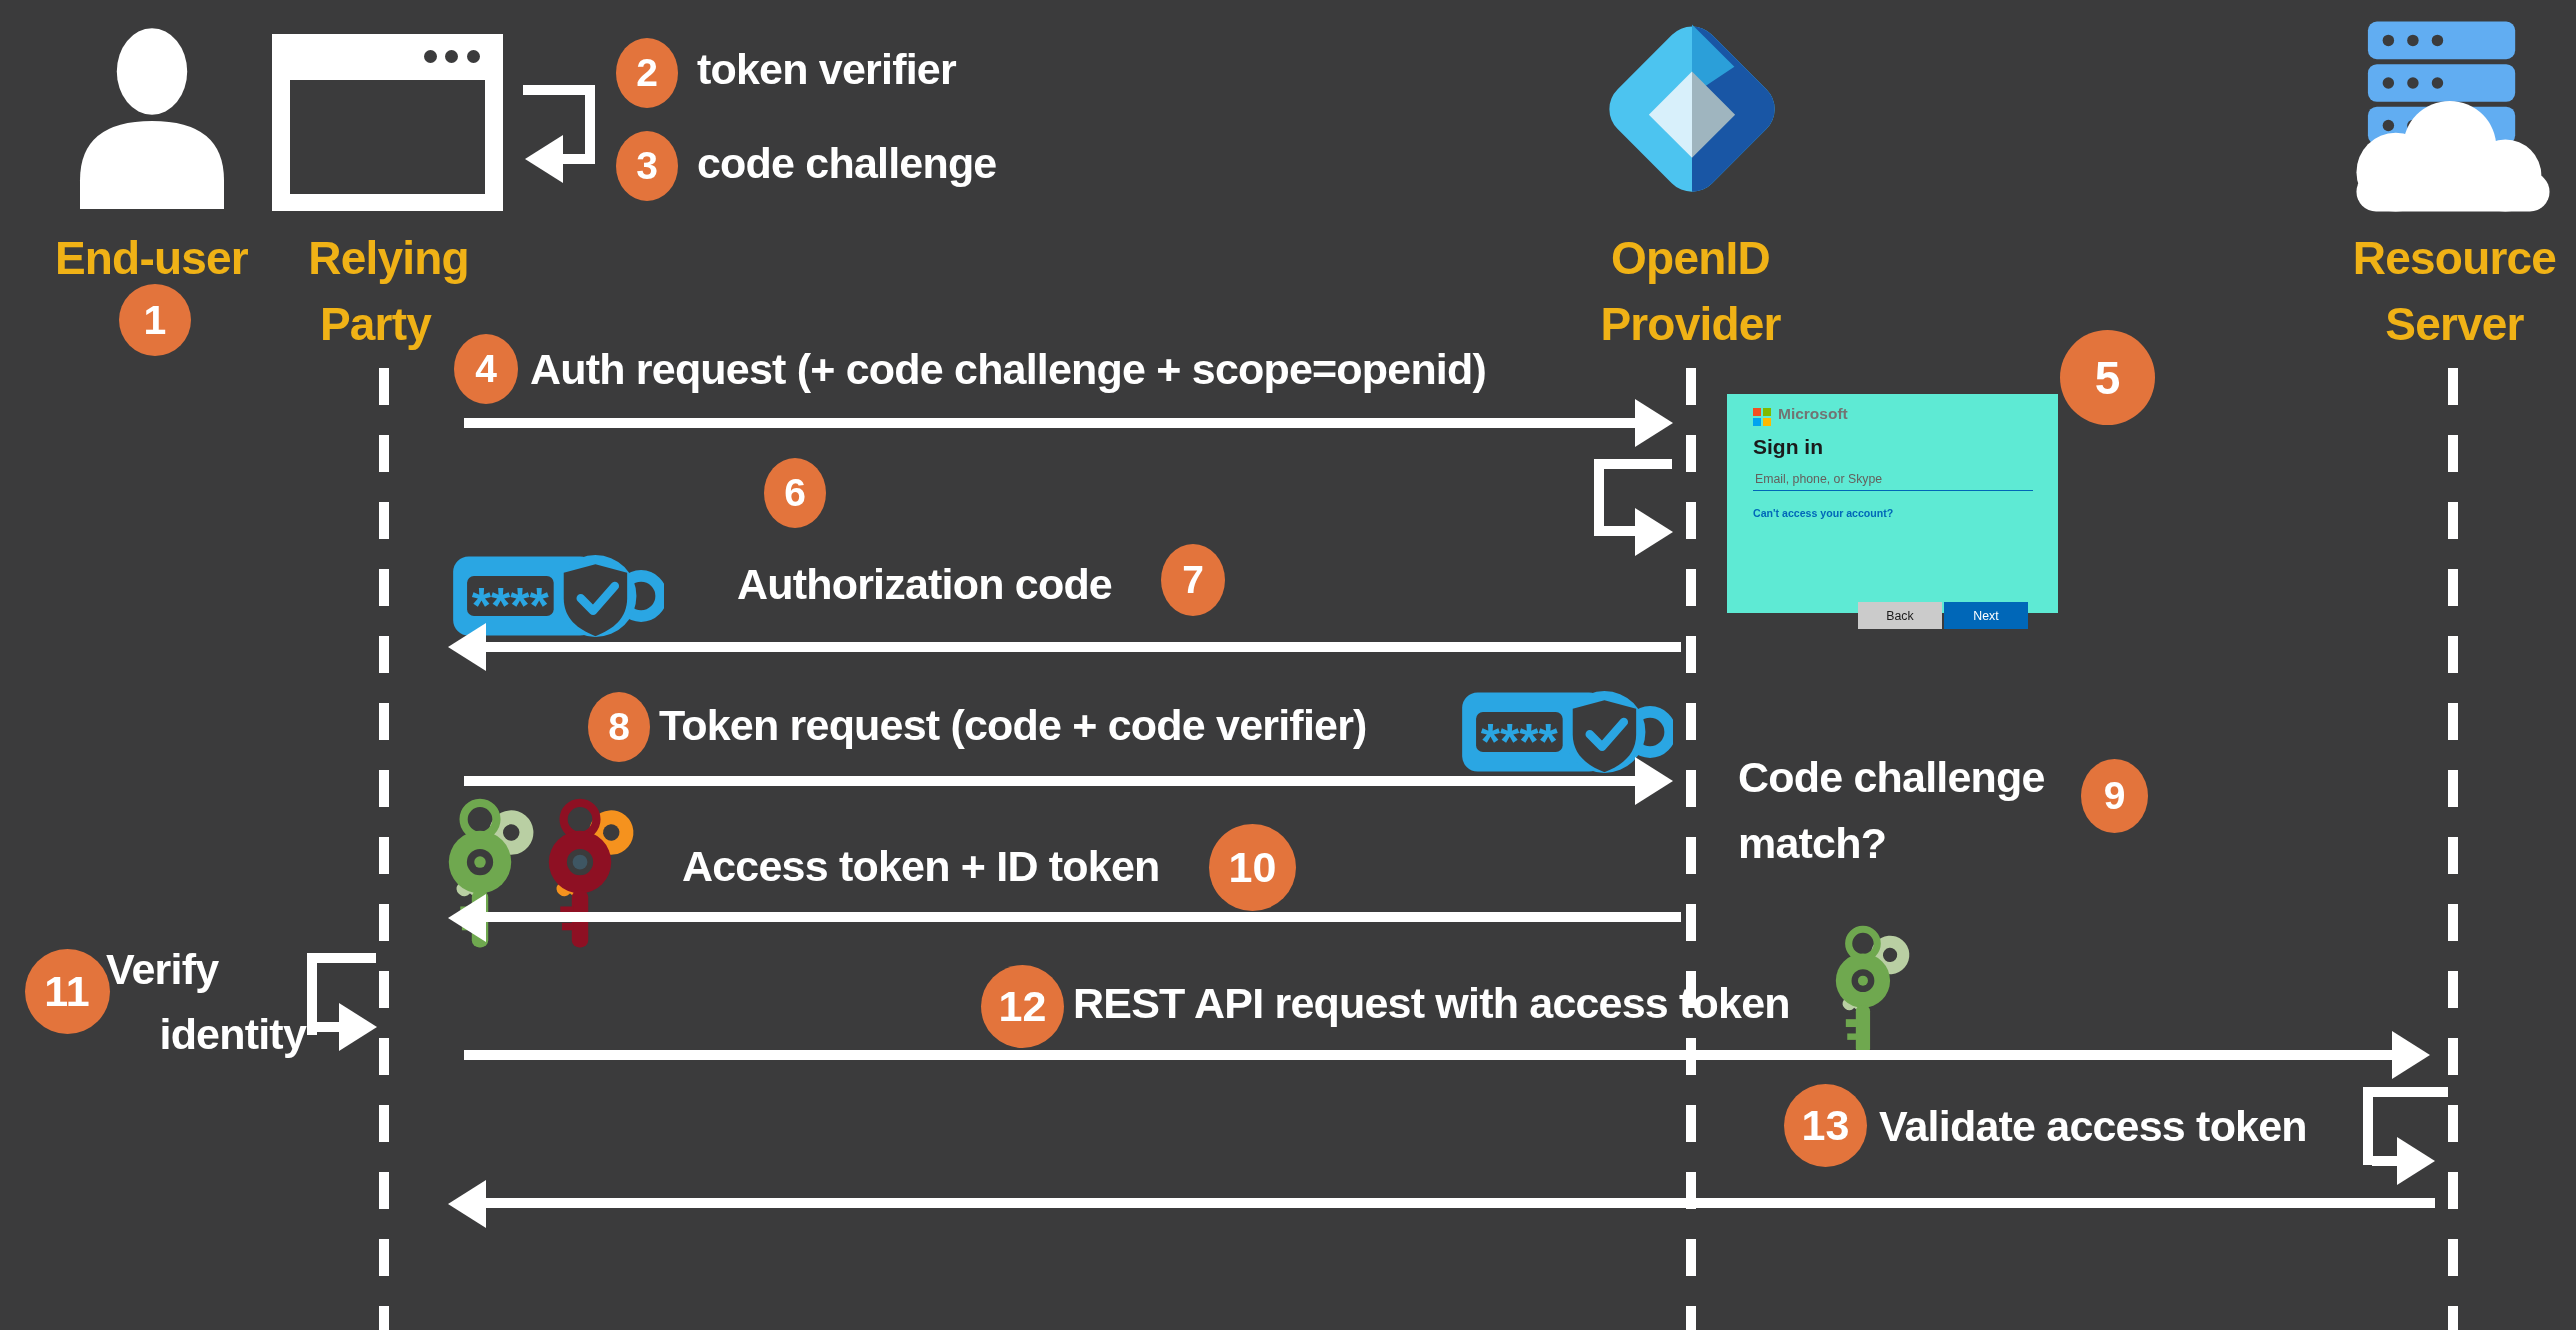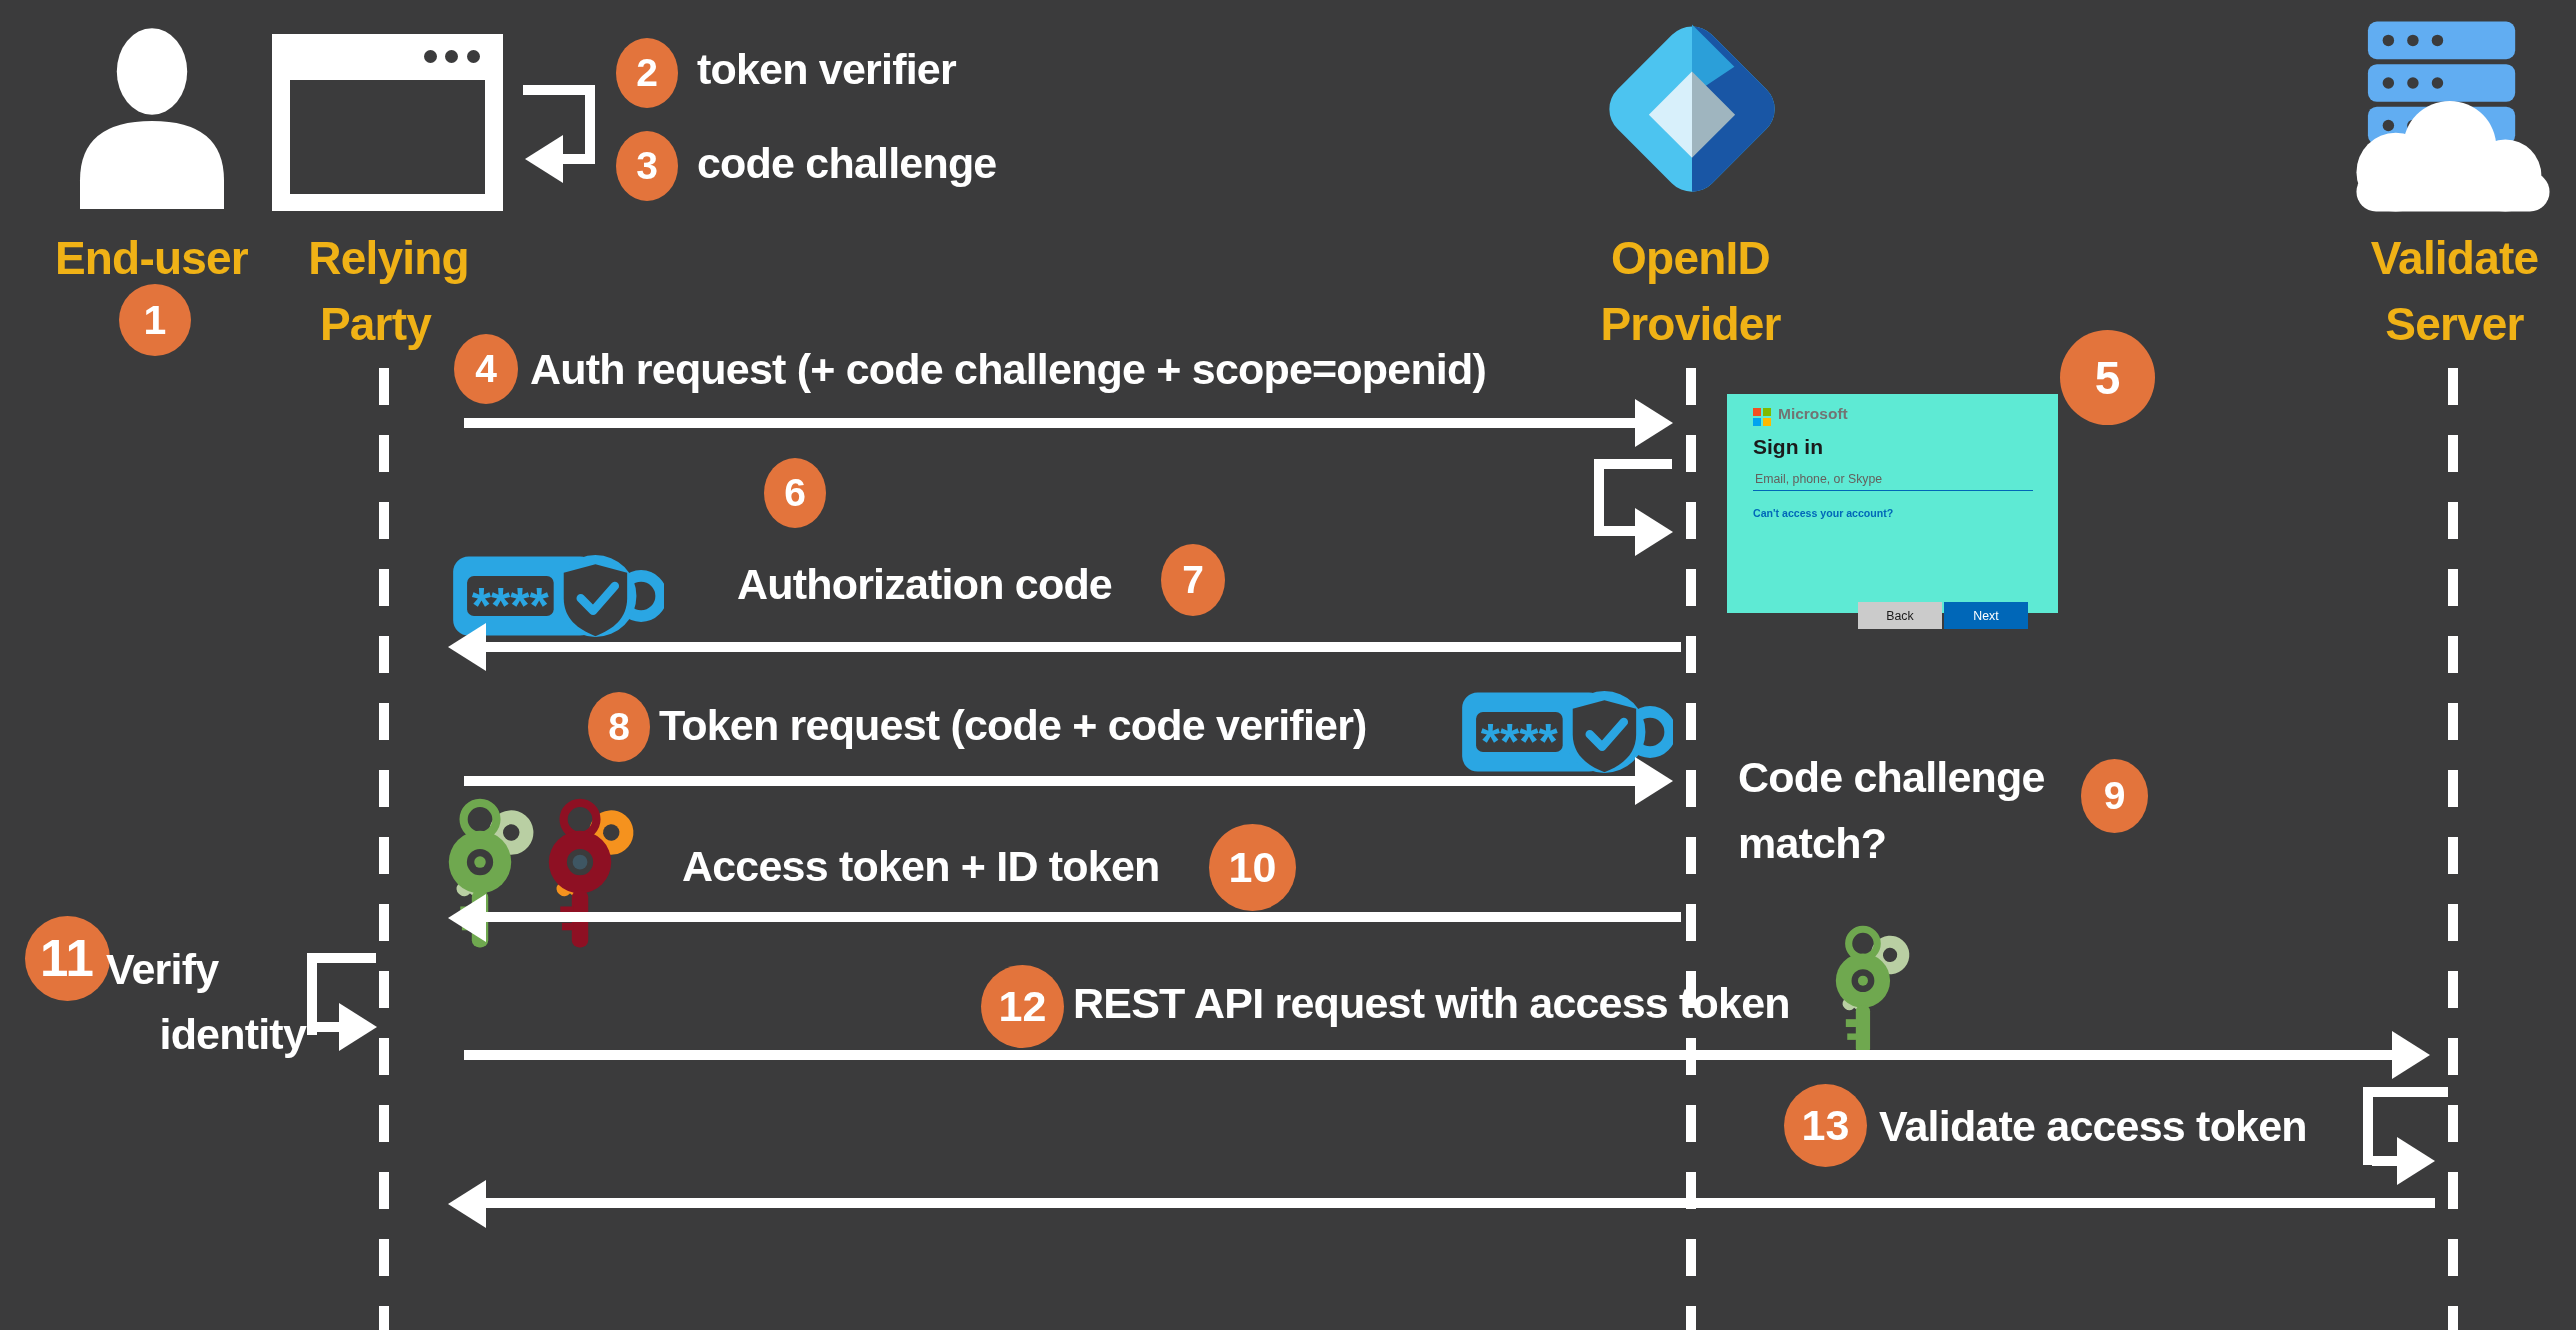--- a/index.html
+++ b/index.html
@@ -85,21 +85,21 @@
         <circle cx="83" cy="135" r="7"></circle>
         <circle cx="113" cy="135" r="7"></circle>
     </g>
     <g fill="#fff">
       <circle cx="62" cy="192" r="48"></circle>
       <circle cx="128" cy="162" r="57"></circle>
       <circle cx="196" cy="196" r="44"></circle>
       <rect x="14" y="192" width="236" height="48" rx="24"></rect>
     </g>
   </svg>
-  <div class="actor" style="left:2332px;top:231px;width:245px">Validate</div>
+  <div class="actor" style="left:2332px;top:231px;width:245px">Resource</div>
   <div class="actor" style="left:2332px;top:297px;width:245px">Server</div>
 
   <div class="lifeline" style="left:379px"></div>
   <div class="lifeline" style="left:1686px"></div>
   <div class="lifeline" style="left:2448px"></div>
 
   <div>
     <div class="hbar" style="left:523px;top:85px;width:72px"></div>
     <div class="vbar" style="left:585px;top:85px;height:78px"></div>
     <div class="hbar" style="left:562px;top:154px;width:33px"></div>
@@ -213,21 +213,21 @@
     <rect x="16" y="132" width="16" height="11" fill="var(--key-maroon,#8e1023)"></rect>
     <rect x="18" y="152" width="14" height="9" fill="var(--key-maroon,#8e1023)"></rect>
   </svg>
   <div class="msg" style="left:682px;top:844px">Access token + ID token</div>
   <div class="badge" style="left:1209px;top:824px;width:87px;height:87px;font-size:43px">10</div>
   <div>
     <div class="tri-l" style="left:448px;top:894px"></div>
     <div class="hbar" style="left:486px;top:912px;width:1195px"></div>
   </div>
 
-  <div class="badge" style="left:24.5px;top:916px;width:85px;height:85px;font-size:51px">11</div>
+  <div class="badge" style="left:24.5px;top:949px;width:85px;height:85px;font-size:43px">11</div>
   <div class="msg" style="left:106px;top:947px;width:200px;text-align:left">Verify</div>
   <div class="msg" style="left:106px;top:1012px;width:200px;text-align:right">identity</div>
   <div>
     <div class="hbar" style="left:307px;top:953px;width:69px"></div>
     <div class="vbar" style="left:307px;top:953px;height:82px"></div>
     <div class="hbar" style="left:316px;top:1022px;width:23px"></div>
     <div class="tri-r" style="left:339px;top:1003px"></div>
   </div>
 
   <div class="badge" style="left:981px;top:965px;width:83px;height:83px;font-size:43px">12</div>

